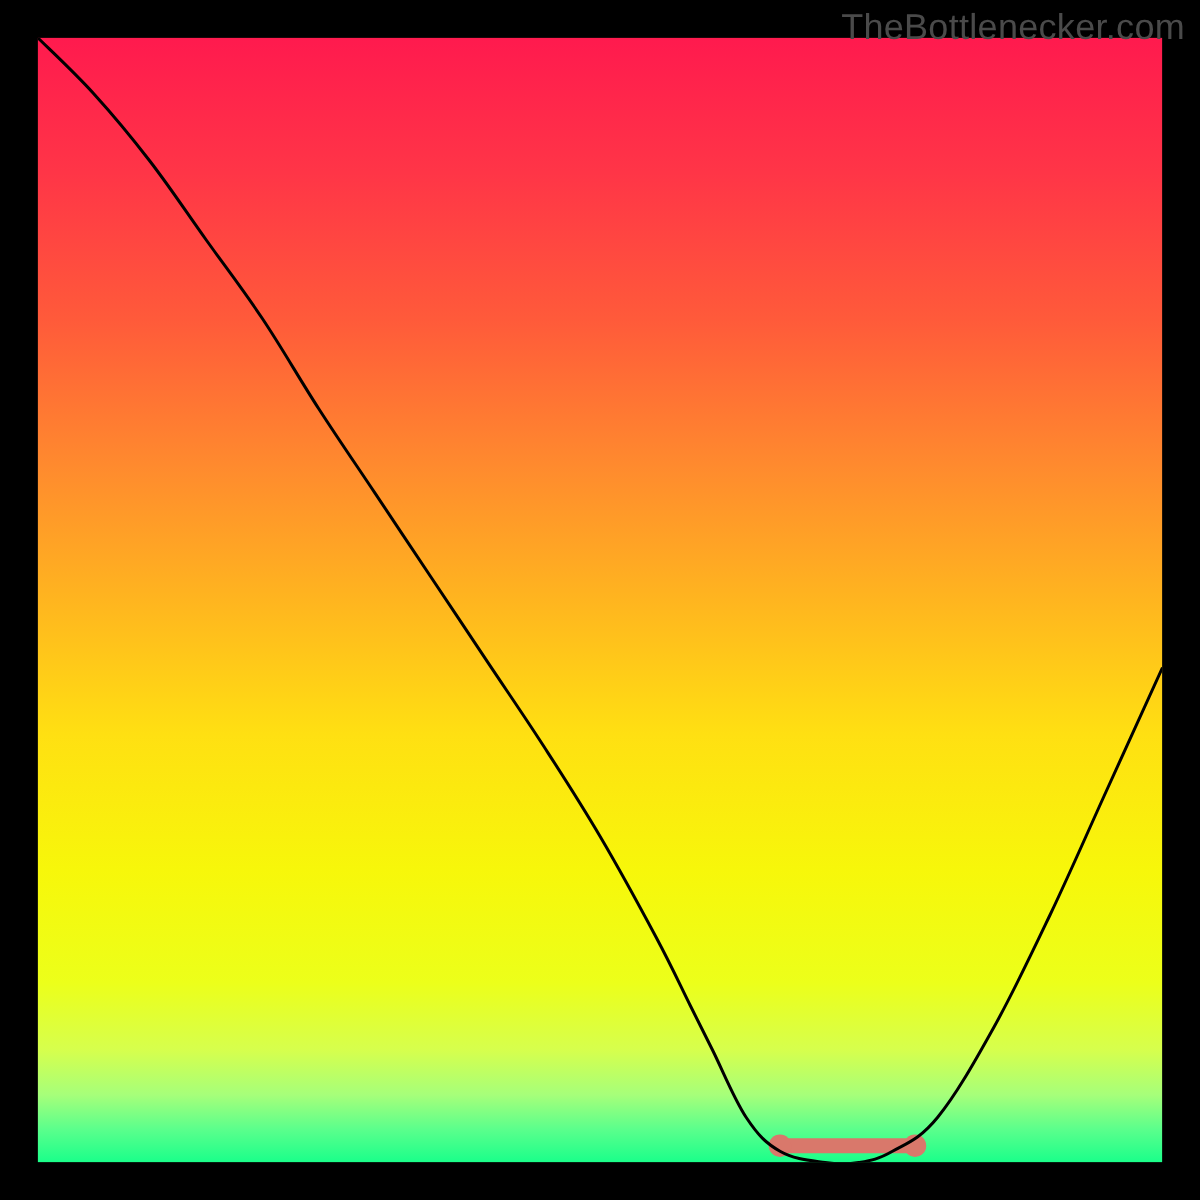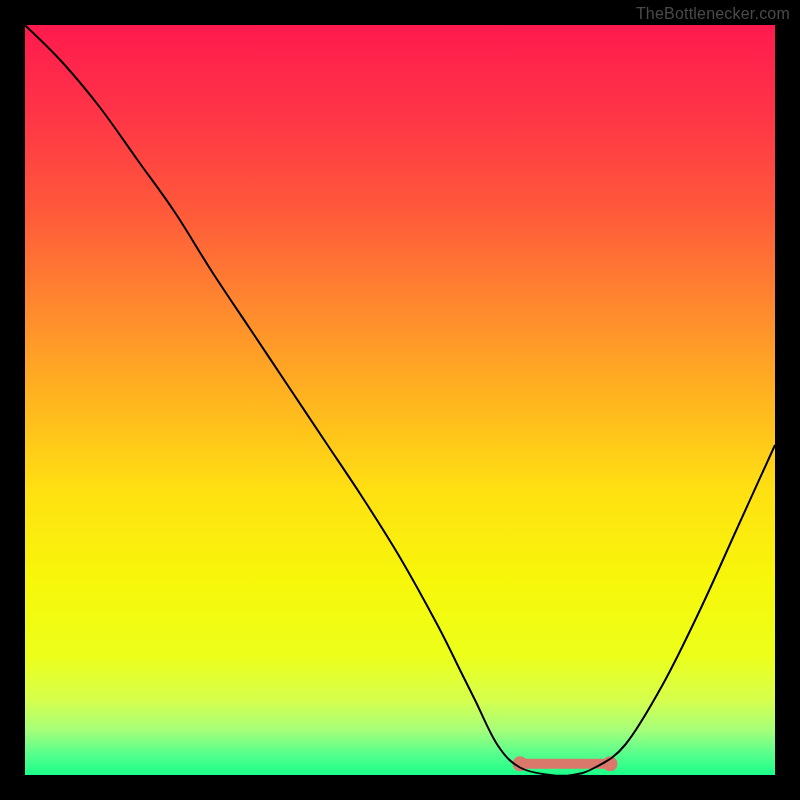--- a/index.html
+++ b/index.html
@@ -8,21 +8,21 @@
     position: relative;
     width: 800px;
     height: 800px;
     background: #000;
   }
   .attribution {
     position: absolute;
     top: 5px;
     right: 10px;
     font-family: Arial, sans-serif;
-    font-size: 16px;
+    font-size: 24px;
     color: #4a4a4a;
     z-index: 10;
     letter-spacing: 0.2px;
   }
   .plot-area {
     position: absolute;
     left: 25px;
     top: 25px;
     width: 750px;
     height: 750px;

